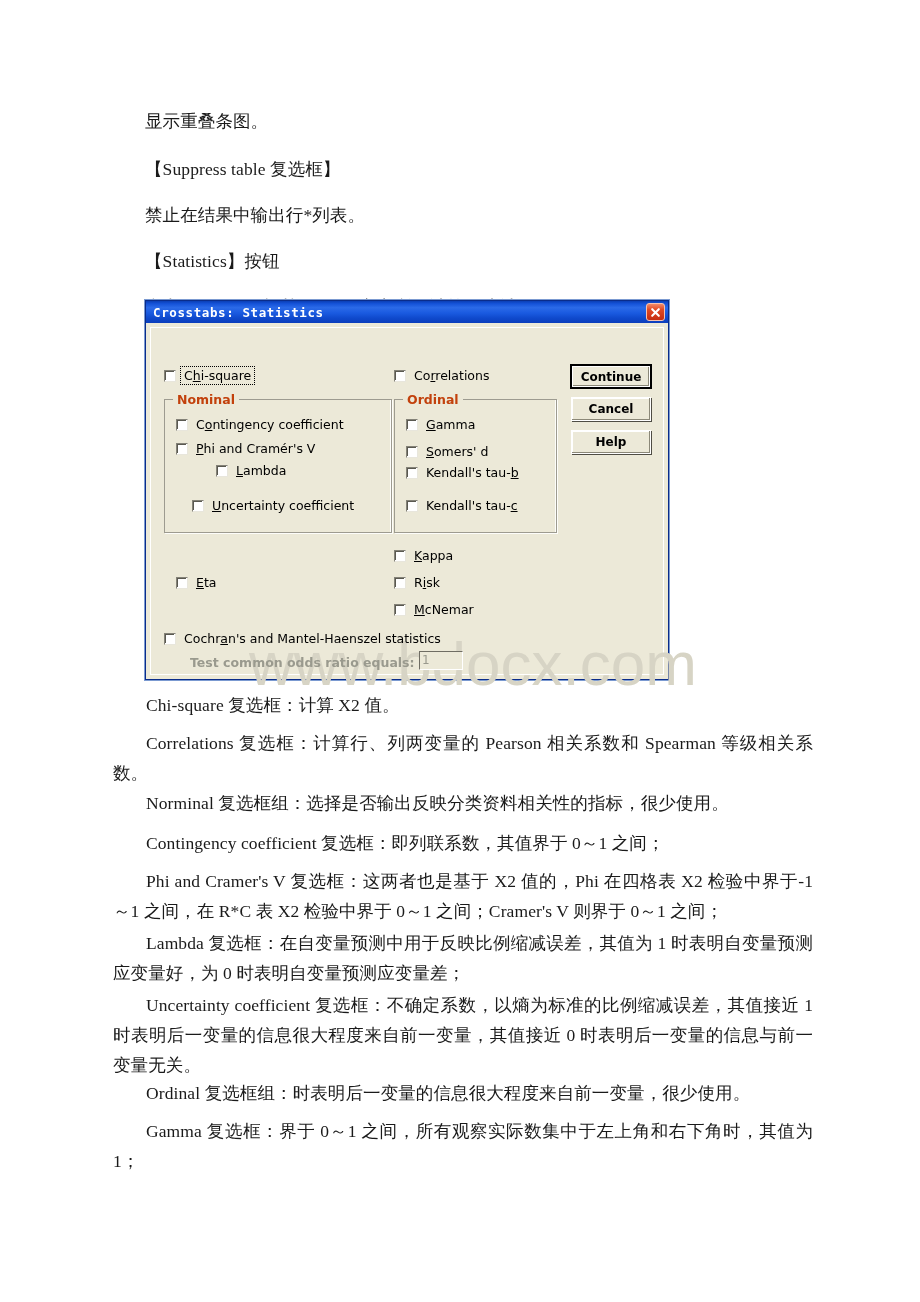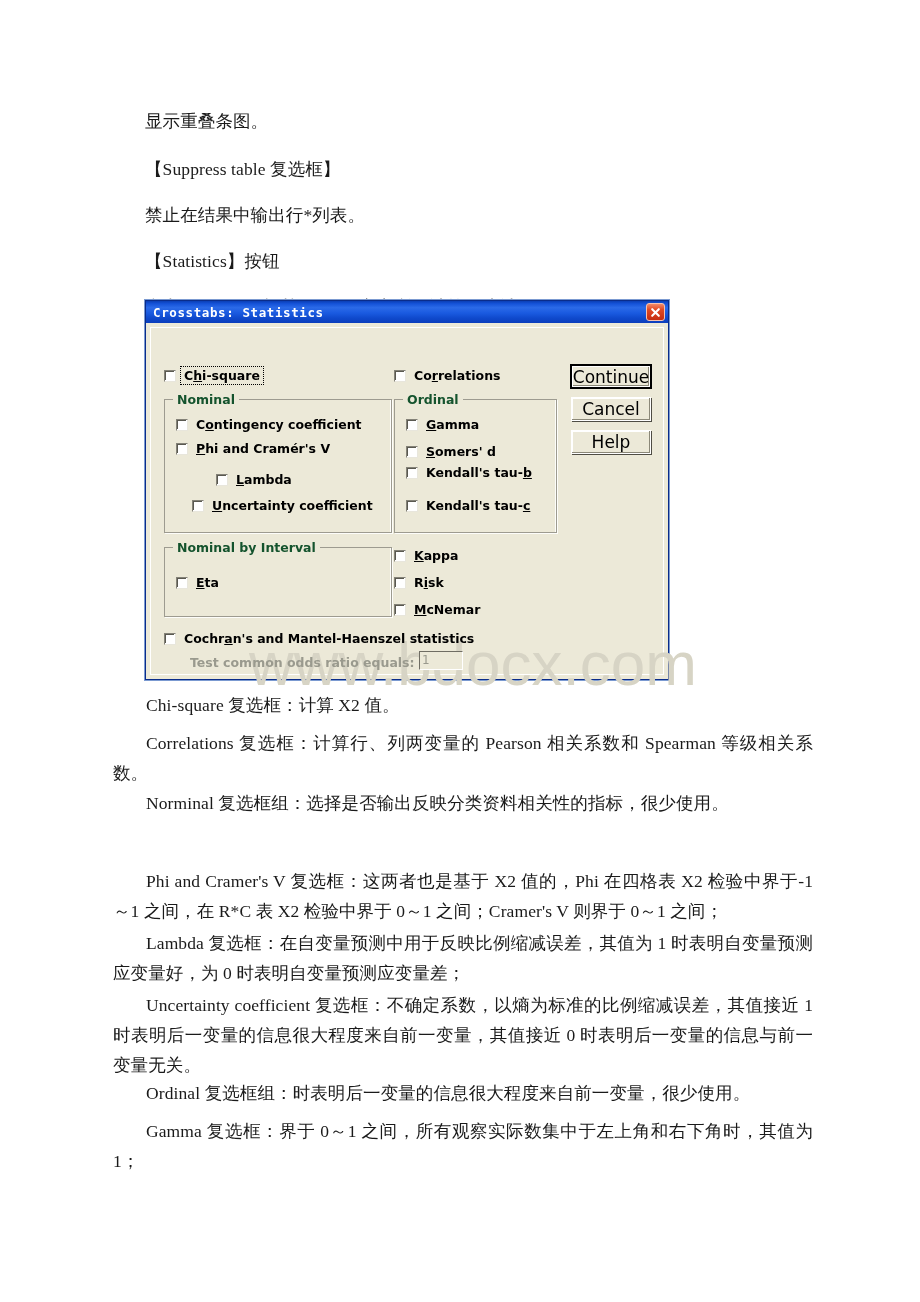--- a/index.html
+++ b/index.html
@@ -124,21 +124,21 @@
     border-left: 1px solid #848278;
     border-right: 1px solid #e8e6dc;
     border-bottom: 1px solid #e8e6dc;
     box-shadow: inset -1px -1px 0 #ffffff, inset 1px 1px 0 #5a5950;
     box-sizing: border-box;
     flex: 0 0 auto;
   }
   .cb-label {
     margin-left: 8px;
     font-size: 12.5px;
-    font-weight: bold;
+    font-weight: normal;
     color: #000;
     font-family: "DejaVu Sans", "Liberation Sans", sans-serif;
   }
   .cb-label u { text-decoration: underline; }
   .cb-row.focus .cb-label {
     outline: 1px dotted #000;
     outline-offset: 1px;
     padding: 0 2px;
     margin-left: 6px;
   }
@@ -152,35 +152,35 @@
     box-sizing: border-box;
   }
   .group-title {
     position: absolute;
     top: -8px;
     left: 8px;
     background: #ece9d8;
     padding: 0 4px;
     font-size: 12.5px;
     font-weight: bold;
-    color: #14532d;
+    color: #c2410c;
     font-family: "DejaVu Sans", "Liberation Sans", sans-serif;
     white-space: nowrap;
   }
 
   
   .btn {
     position: absolute;
     background: #ece9d8;
     border: 1px solid #ffffff;
     box-shadow: inset -1px -1px 0 #8b8878, inset 1px 1px 0 #ffffff,
                 1px 1px 0 #4f4d44;
     font-family: "DejaVu Sans", "Liberation Sans", sans-serif;
-    font-size: 17px;
-    font-weight: normal;
+    font-size: 12px;
+    font-weight: bold;
     color: #000;
     display: flex;
     align-items: center;
     justify-content: center;
     box-sizing: border-box;
     cursor: default;
   }
   .btn.default {
     border: 2px solid #000;
     box-shadow: none;
@@ -263,21 +263,21 @@
         <span class="group-title">Nominal</span>
       </div>
       <div class="cb-row" style="left:30px; top:94px;">
         <span class="checkbox"></span>
         <span class="cb-label">C<u>o</u>ntingency coefficient</span>
       </div>
       <div class="cb-row" style="left:30px; top:118px;">
         <span class="checkbox"></span>
         <span class="cb-label"><u>P</u>hi and Cramér's V</span>
       </div>
-      <div class="cb-row" style="left:30px; top:149px;padding-left:40px;">
+      <div class="cb-row" style="left:30px; top:140px;padding-left:40px;">
         <span class="checkbox"></span>
         <span class="cb-label"><u>L</u>ambda</span>
       </div>
       <div class="cb-row" style="left:30px; top:175px;padding-left:16px;">
         <span class="checkbox"></span>
         <span class="cb-label"><u>U</u>ncertainty coefficient</span>
       </div>
 
       <div class="groupbox" style="left:248px; top:76px; width:163px; height:134px;text-align:center;">
         <span class="group-title">Ordinal</span>
@@ -292,23 +292,20 @@
       </div>
       <div class="cb-row" style="left:260px; top:142px;">
         <span class="checkbox"></span>
         <span class="cb-label">Kendall's tau-<u>b</u></span>
       </div>
       <div class="cb-row" style="left:260px; top:175px;">
         <span class="checkbox"></span>
         <span class="cb-label">Kendall's tau-<u>c</u></span>
       </div>
 
-      <div class="groupbox" style="left:18px; top:224px; width:228px; height:70px;">
-        <span class="group-title">Nominal by Interval</span>
-      </div>
       <div class="cb-row" style="left:30px; top:252px;">
         <span class="checkbox"></span>
         <span class="cb-label"><u>E</u>ta</span>
       </div>
 
       <div class="cb-row" style="left:248px; top:225px;">
         <span class="checkbox"></span>
         <span class="cb-label"><u>K</u>appa</span>
       </div>
       <div class="cb-row" style="left:248px; top:252px;">
@@ -338,20 +335,21 @@
 
     </div>
   </div>
 
   <div class="doc-para indent" style="left:113px; top:690px; width:700px;">Chi-square 复选框：计算 X2 值。</div>
 
   <div class="doc-para indent" style="left:113px; top:728px; width:700px;">Correlations 复选框：计算行、列两变量的 Pearson 相关系数和 Spearman 等级相关系数。</div>
 
   <div class="doc-para indent" style="left:113px; top:788px; width:700px;">Norminal 复选框组：选择是否输出反映分类资料相关性的指标，很少使用。</div>
 
+  <div class="doc-para indent" style="left:113px; top:828px; width:700px;">Contingency coefficient 复选框：即列联系数，其值界于 0～1 之间；</div>
 
   <div class="doc-para indent" style="left:113px; top:866px; width:700px;">Phi and Cramer's V 复选框：这两者也是基于 X2 值的，Phi 在四格表 X2 检验中界于-1～1 之间，在 R*C 表 X2 检验中界于 0～1 之间；Cramer's V 则界于 0～1 之间；</div>
 
   <div class="doc-para indent" style="left:113px; top:928px; width:700px;">Lambda 复选框：在自变量预测中用于反映比例缩减误差，其值为 1 时表明自变量预测应变量好，为 0 时表明自变量预测应变量差；</div>
 
   <div class="doc-para indent" style="left:113px; top:990px; width:700px;">Uncertainty coefficient 复选框：不确定系数，以熵为标准的比例缩减误差，其值接近 1 时表明后一变量的信息很大程度来自前一变量，其值接近 0 时表明后一变量的信息与前一变量无关。</div>
 
   <div class="doc-para indent" style="left:113px; top:1078px; width:700px;">Ordinal 复选框组：时表明后一变量的信息很大程度来自前一变量，很少使用。</div>
 
   <div class="doc-para indent" style="left:113px; top:1116px; width:700px;">Gamma 复选框：界于 0～1 之间，所有观察实际数集中于左上角和右下角时，其值为 1；</div>

